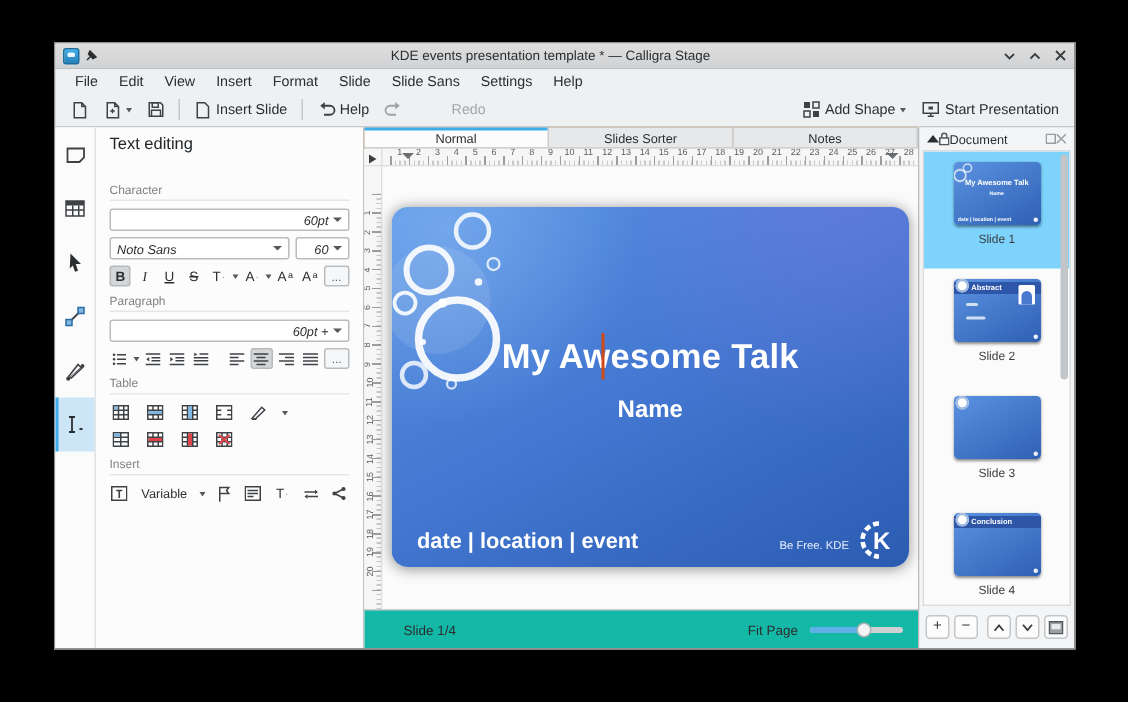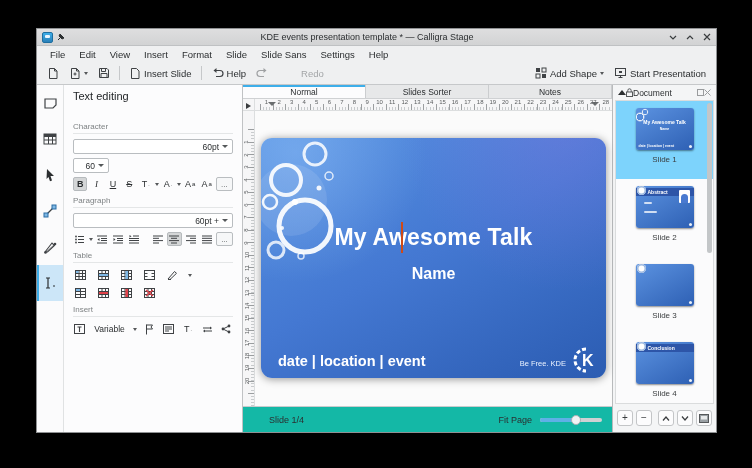--- a/index.html
+++ b/index.html
@@ -42,21 +42,21 @@
   .left-dock { width:206px; flex:0 0 206px; display:flex; border-right:1px solid #c0c2c4; background:#fcfcfd; }
   .tool-strip { width:27px; flex:0 0 27px; background:#fbfbfc; border-right:1px solid #e0e2e3; display:flex; flex-direction:column; }
   .tool { height:36px; display:flex; align-items:center; justify-content:center; position:relative; }
   .tool.active { background:#cce6f8; }
   .tool.active::before { content:""; position:absolute; left:0; top:0; bottom:0; width:2px; background:#3daee9; }
   .tool-options { flex:1; padding:5px 9px; overflow:hidden; }
   .to-title { font-size:11px; color:#232629; margin-bottom:20px; }
   .sec-label { font-size:8px; color:#7e8284; border-bottom:1px solid #e4e6e7; padding-bottom:2px; margin:5px 0 5px; }
   .combo { height:15px; border:1px solid #b9bdc0; border-radius:2px; background:#fff; display:flex;
            align-items:center; padding:0 4px; font-size:8.5px; color:#2b2e30; gap:3px; }
-  .combo .val { flex:1; text-align:right; }
+  .combo .val { flex:1; text-align:right;font-style:italic; }
   .combo .val.left { text-align:left; }
   .font-row { display:flex; gap:4px; margin-top:4px; }
   .font-row .combo:first-child { flex:1; }
   .font-row .combo:last-child { width:36px; flex:0 0 36px; }
   .icon-row { display:flex; gap:2px; margin-top:4px; align-items:center; }
   .fbtn { width:15px; height:14px; display:flex; align-items:center; justify-content:center;
           font-size:9px; color:#2b2e30; border-radius:2px; gap:1px; }
   .fbtn.pressed { background:#d4d6d7; border:1px solid #b6babd; }
   .fbtn.more { border:1px solid #b9bdc0; background:#f6f7f8; width:18px; margin-left:auto; font-size:8px; color:#55585a; }
   .fbtn sup,.fbtn sub { font-size:6px; }
@@ -291,20 +291,24 @@
 
         <div class="tool-options">
           <div class="to-title">Text editing</div>
 
           <div class="sec-label">Character</div>
           <div class="combo">
             <span class="val">60pt</span>
             <span class="chev"></span>
           </div>
           <div class="font-row">
+            <div class="combo">
+              <span class="val left">Noto Sans</span>
+              <span class="chev"></span>
+            </div>
             <div class="combo">
               <span class="val">60</span>
               <span class="chev"></span>
             </div>
           </div>
           <div class="icon-row">
             <div class="fbtn pressed" style="font-weight:bold">B</div>
             <div class="fbtn" style="font-style:italic;font-family:'Liberation Serif',serif">I</div>
             <div class="fbtn" style="text-decoration:underline">U</div>
             <div class="fbtn" style="text-decoration:line-through">S</div>

